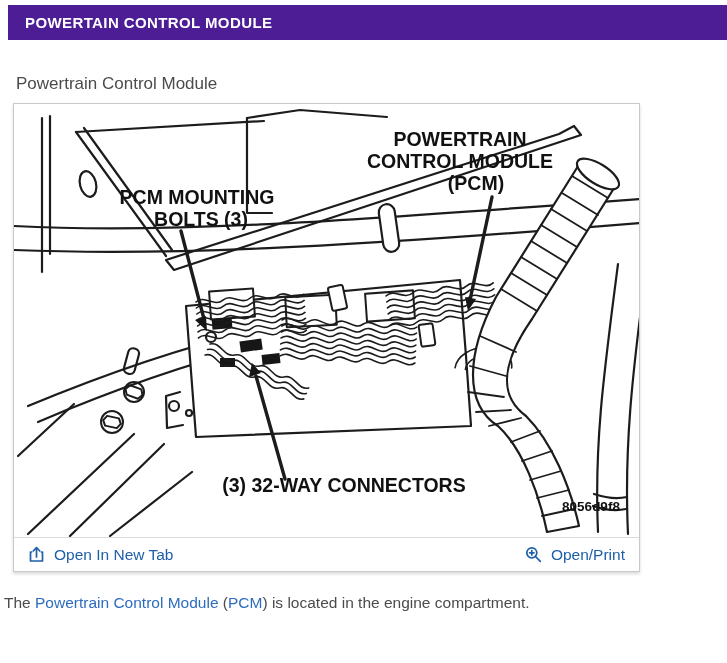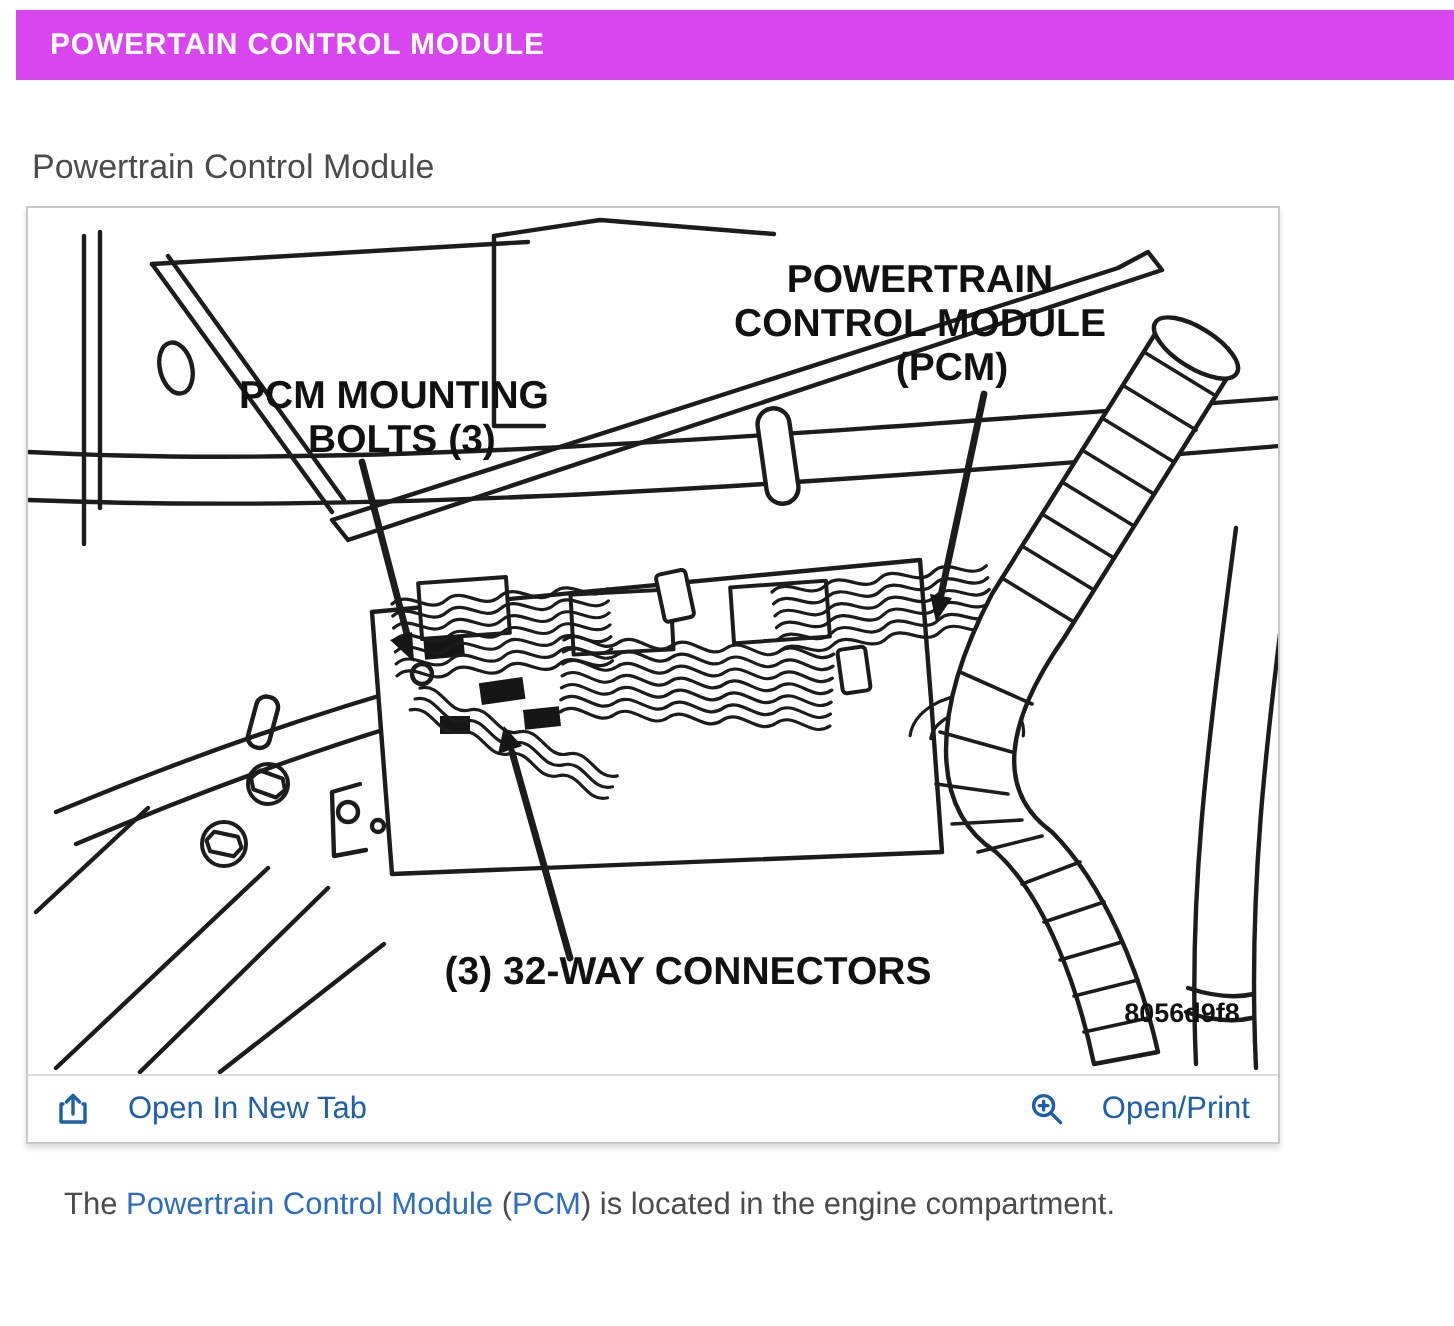--- a/index.html
+++ b/index.html
@@ -2,46 +2,46 @@
 <html><head>
 <meta charset="utf-8">
 <style>
   html,body { margin:0; padding:0; }
   body {
     width:727px; height:663px; background:#ffffff; position:relative;
     font-family:"Liberation Sans", sans-serif; overflow:hidden;
   }
   .section-header {
     position:absolute; left:8px; top:5px; right:0; height:35px;
-    background:#d946ef; color:#ffffff; display:flex; align-items:center;
+    background:#4c1d95; color:#ffffff; display:flex; align-items:center;
     padding-left:17px; font-size:15px; font-weight:bold; letter-spacing:0.4px;
     box-sizing:border-box;
   }
   .caption {
     position:absolute; left:16px; top:74px;
     font-size:17px; color:#4b4b4b;
   }
   figure.frame {
     position:absolute; left:13px; top:103px; width:625px; margin:0;
     border:1px solid #c9c9c9; background:#ffffff;
     box-shadow:0 2px 3px rgba(0,0,0,0.15);
   }
   .diagram { width:625px; height:433px; display:block; }
   .toolbar {
     height:33px; border-top:1px solid #dcdcdc;
     display:flex; align-items:center; justify-content:space-between;
     padding:0 14px;
   }
   .tlink {
-    display:flex; align-items:center; gap:19px;
+    display:flex; align-items:center; gap:9px;
     color:#1d5fa9; font-size:15.5px; text-decoration:none; cursor:pointer;
   }
   .tlink svg { display:block; }
   .bodytext {
-    position:absolute; left:32px; top:594px; margin:0;
+    position:absolute; left:4px; top:594px; margin:0;
     font-size:15.5px; color:#4b4b4b;
   }
   .bodytext a { color:#2d6cbe; text-decoration:none; cursor:pointer; }
   svg text { user-select:none; }
 </style>
 </head>
 <body>
 
 <div class="section-header">
   <span>POWERTAIN CONTROL MODULE</span>

